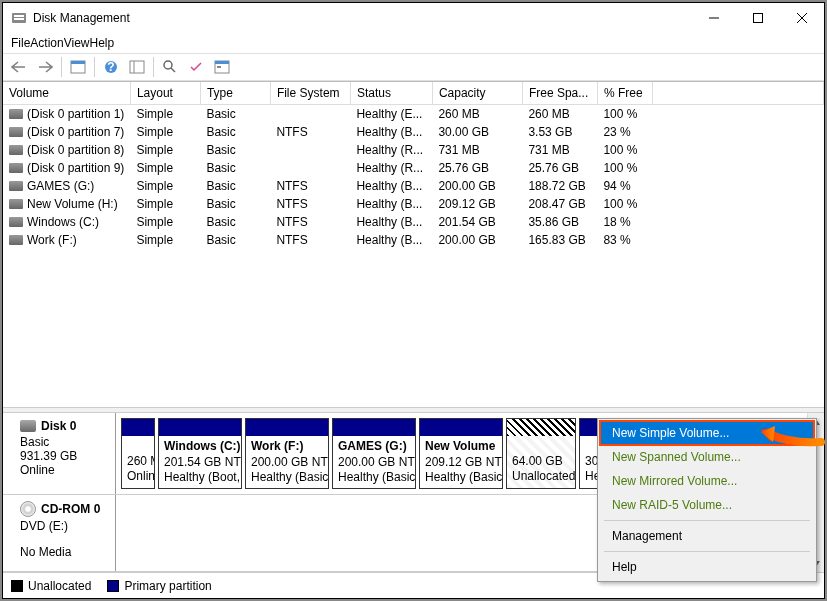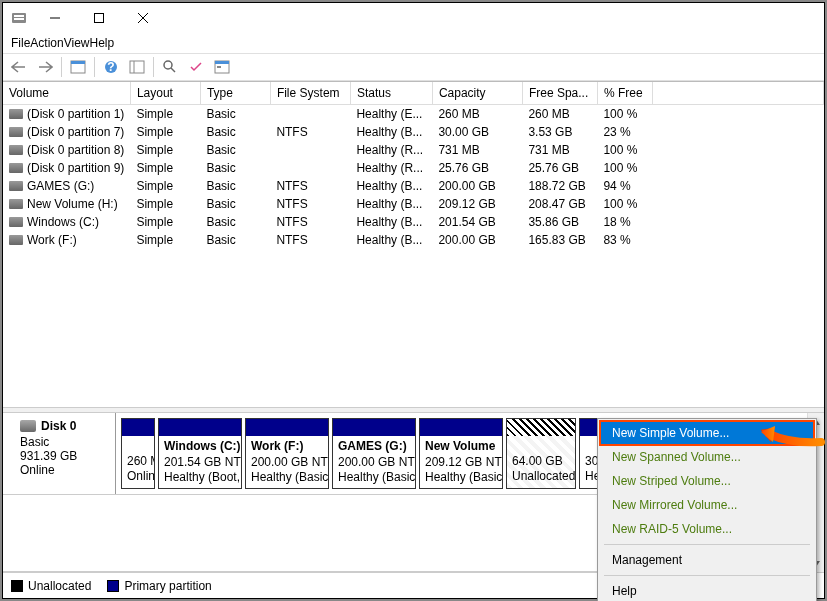--- a/index.html
+++ b/index.html
@@ -54,20 +54,21 @@
 <div class="window">
 
   <div class="titlebar">
     <span class="icon">
       <svg width="16" height="16" viewBox="0 0 16 16">
           <rect x="1" y="3" width="14" height="10" rx="1" fill="#888"></rect>
           <rect x="3" y="5" width="10" height="2" fill="#fff"></rect>
           <rect x="3" y="8" width="10" height="2" fill="#fff"></rect>
         </svg>
     </span>
+    <span class="title">Disk Management</span>
     <div class="win-controls">
       <div class="win-btn">
           <svg width="10" height="10">
             <line x1="0" y1="5" x2="10" y2="5" stroke="#000"></line>
           </svg>
         </div>
       <div class="win-btn">
           <svg width="10" height="10">
             <rect x="0.5" y="0.5" width="9" height="9" fill="none" stroke="#000"></rect>
           </svg>
@@ -322,20 +323,29 @@
               <div class="part-body"><br><span>731 M</span><br><span>Health</span></div>
             </div>
             <div class="part" style="width: 68px;">
               <div class="part-head"></div>
               <div class="part-body"><br><span>25.76 GB</span><br><span>Healthy (Rec</span></div>
             </div>
           </div>
       </div>
 
       <div class="disk-row" style="height:82px">
+        <div class="disk-label">
+          <div class="dname">
+              <span class="cd-ico"></span>
+              <span>CD-ROM 0</span>
+            </div>
+          <div>DVD (E:)</div>
+          <div style="height:12px"></div>
+          <div>No Media</div>
+        </div>
         <div class="cd-parts"></div>
       </div>
 
       <div style="flex:1"></div>
     </div>
 
     <div class="scrollbar">
       <div class="scroll-btn">
           <svg width="8" height="6">
             <path d="M4 0 L8 6 L0 6 Z" fill="#666"></path>
@@ -356,21 +366,20 @@
     </div>
     <div class="legend-item">
       <span class="legend-sw" style="background:#00008b"></span>
       <span>Primary partition</span>
     </div>
   </div>
 
   <div class="context-menu" style="left:594px; top:415px;">
     <div class="ctx-item highlighted">New Simple Volume...</div>
     <div class="ctx-item disabled">New Spanned Volume...</div>
-    <div class="ctx-item disabled">New Striped Volume...</div>
     <div class="ctx-item disabled">New Mirrored Volume...</div>
     <div class="ctx-item disabled">New RAID-5 Volume...</div>
     <div class="ctx-sep"></div>
     <div class="ctx-item">Management</div>
     <div class="ctx-sep"></div>
     <div class="ctx-item">Help</div>
   </div>
 
   <svg class="arrow-annotation" style="left:758px; top:421px;" width="80" height="24">
     <defs>

